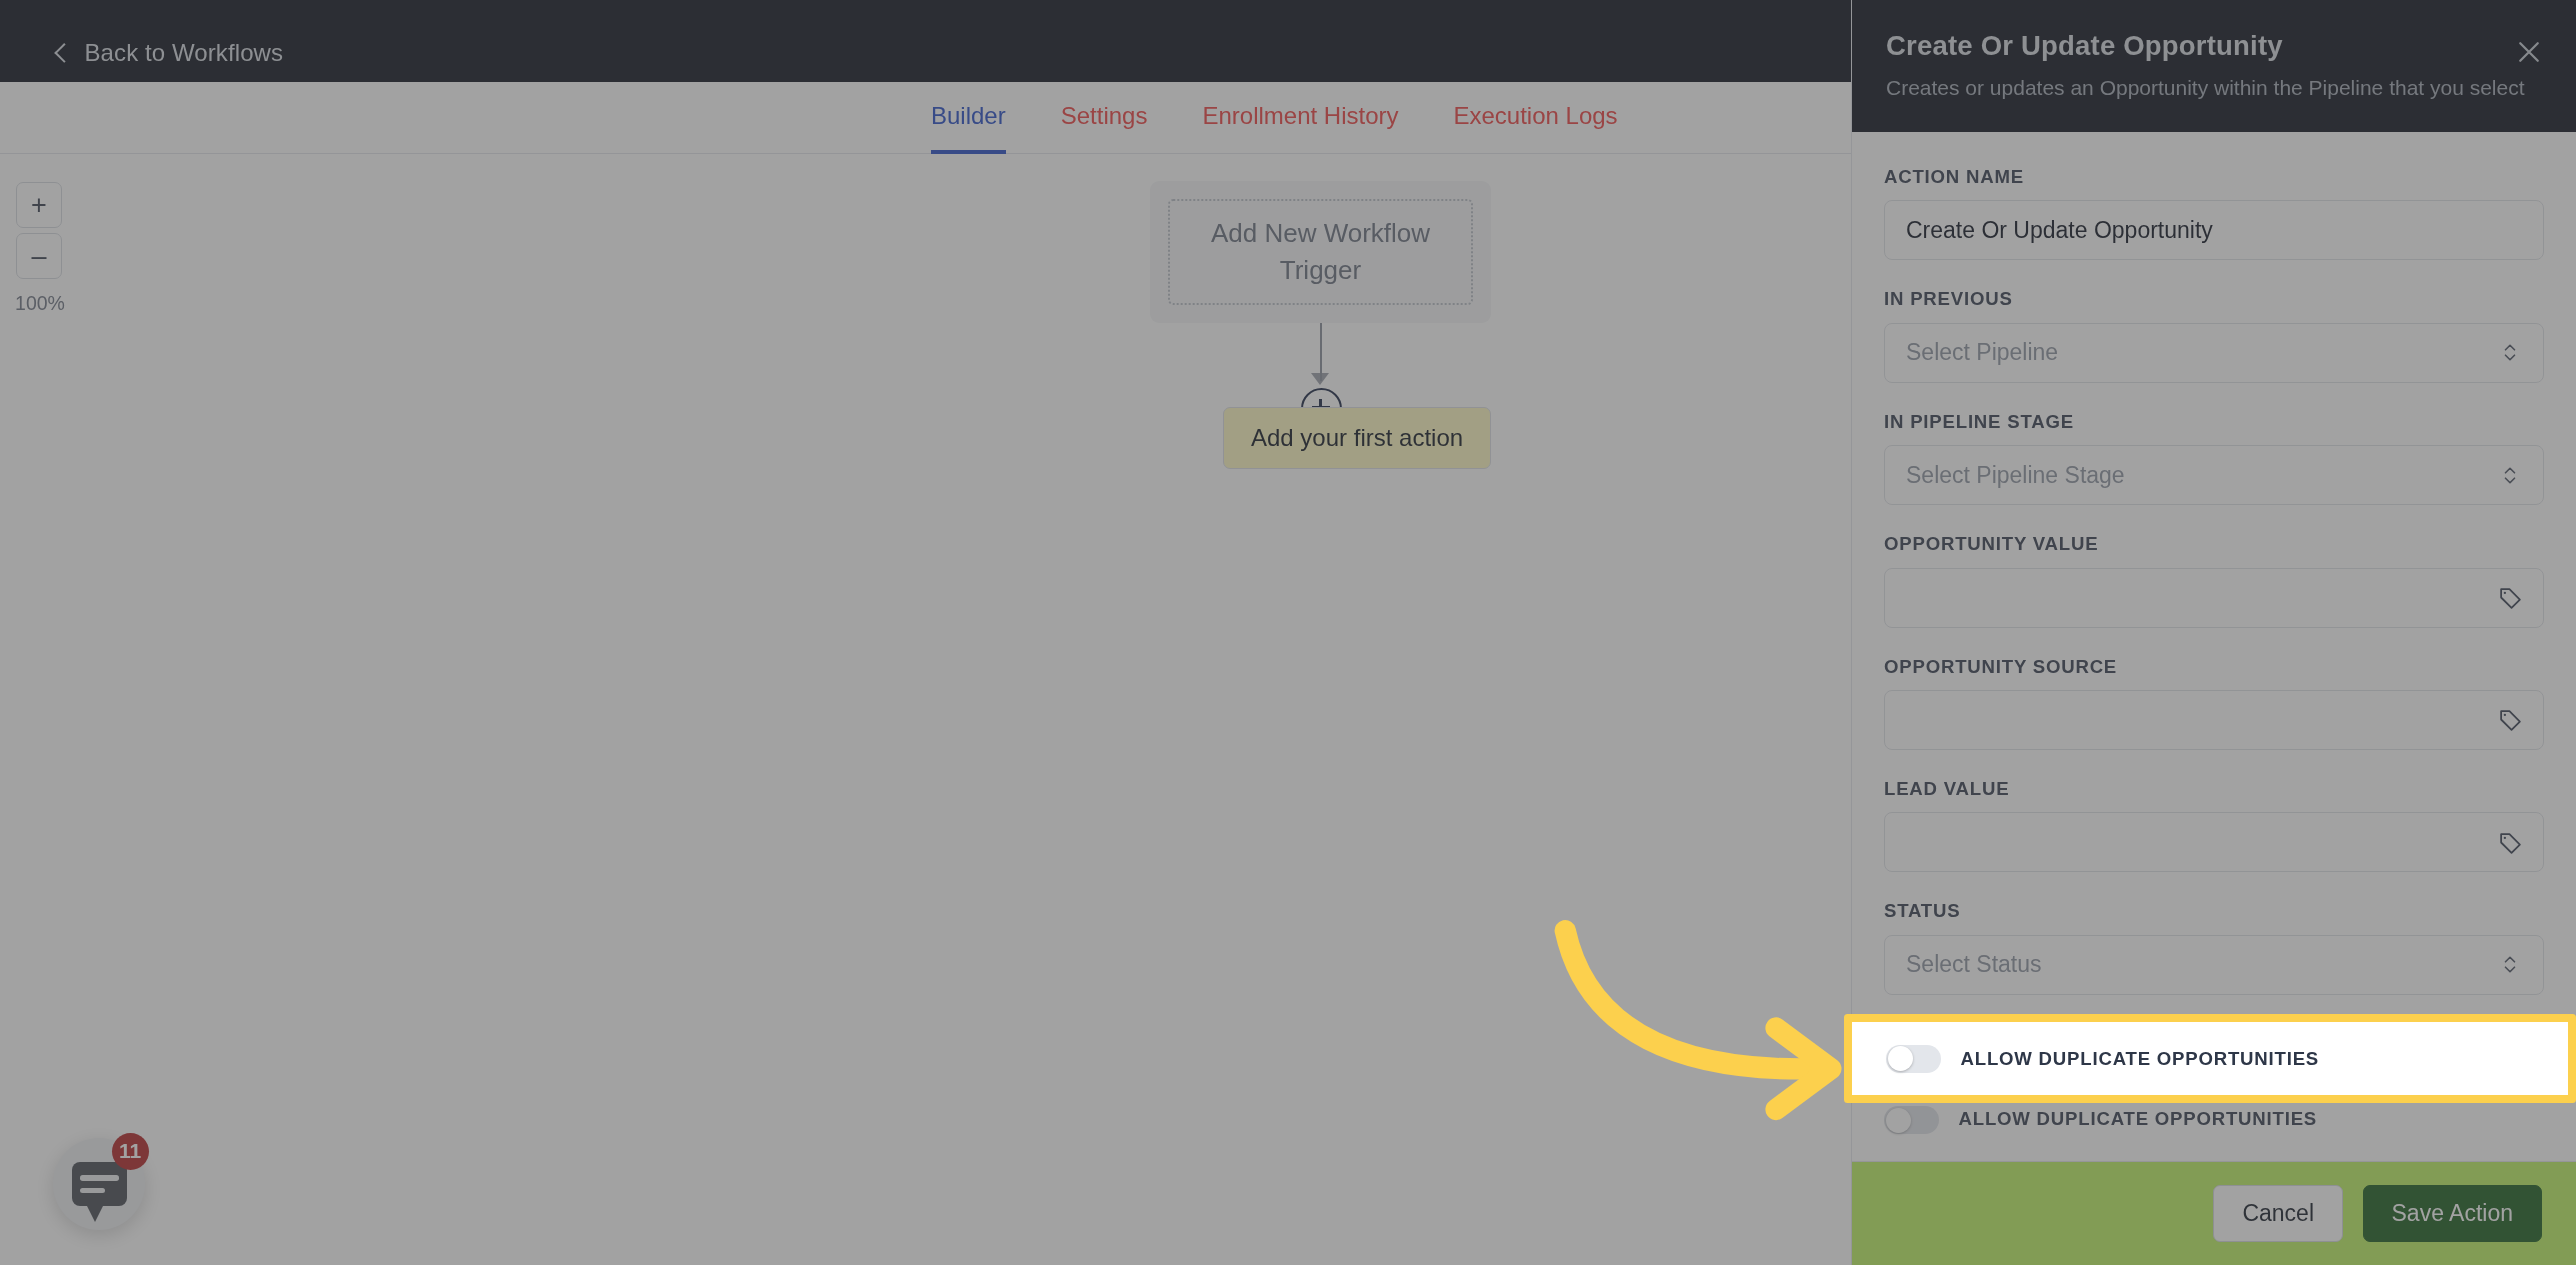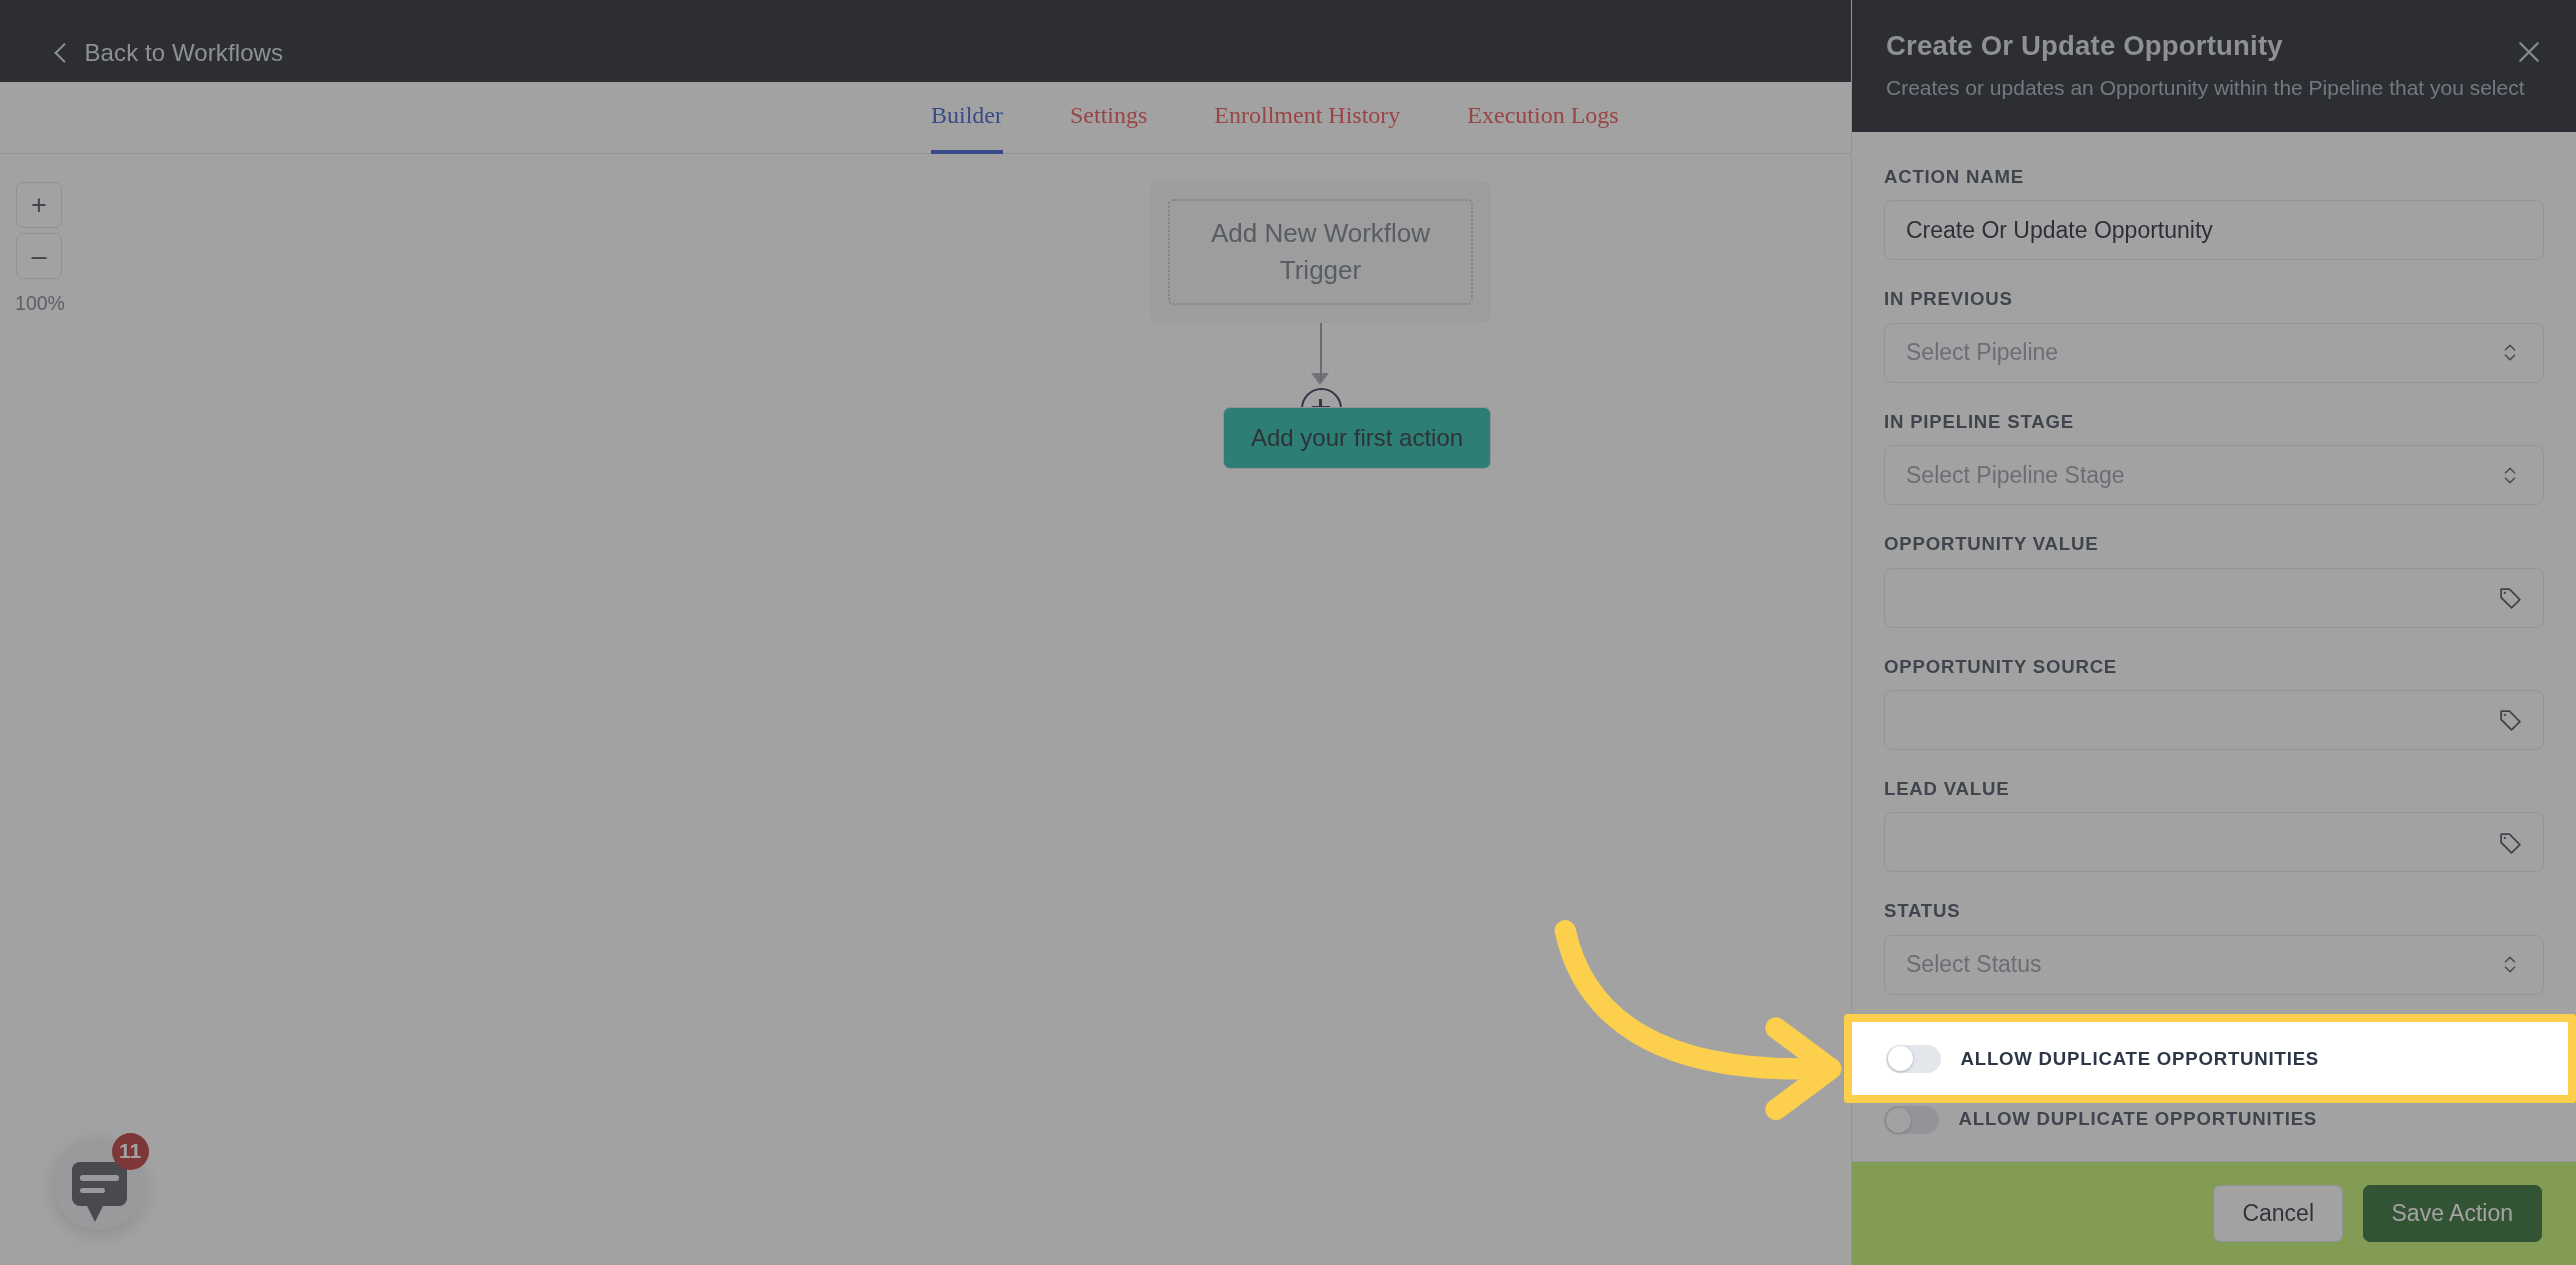--- a/index.html
+++ b/index.html
@@ -92,22 +92,21 @@
     background: #ffffff;
     border-bottom: 0.9px solid #e2e5ea;
   }
   .tabs {
     position: absolute;
     left: 931px;
     top: 0;
     height: 72px;
     display: flex;
     align-items: flex-start;
-    gap: 12px;
-    font-family: Liberation Serif, serif;
+    gap: 0;
   }
   .tab {
     position: relative;
     height: 72px;
     padding: 19.5px 0 0 0;
     margin-right: 55px;
     font-size: 24px;
     color: #ef4444;
     cursor: pointer;
     white-space: nowrap;
@@ -239,21 +238,21 @@
     width: 0;
     height: 28px;
     border-left: 2.7px dashed #9aa0ab;
   }
   .first-action {
     position: absolute;
     left: 73px;
     top: 226px;
     min-width: 204px;
     padding: 16px 27px;
-    background: #14b8a6;
+    background: #fef9c3;
     border: 0.9px solid #dcdfe5;
     border-radius: 7px;
     text-align: center;
     font-size: 24px;
     color: #161c27;
     cursor: pointer;
     white-space: nowrap;
   }
 
   

